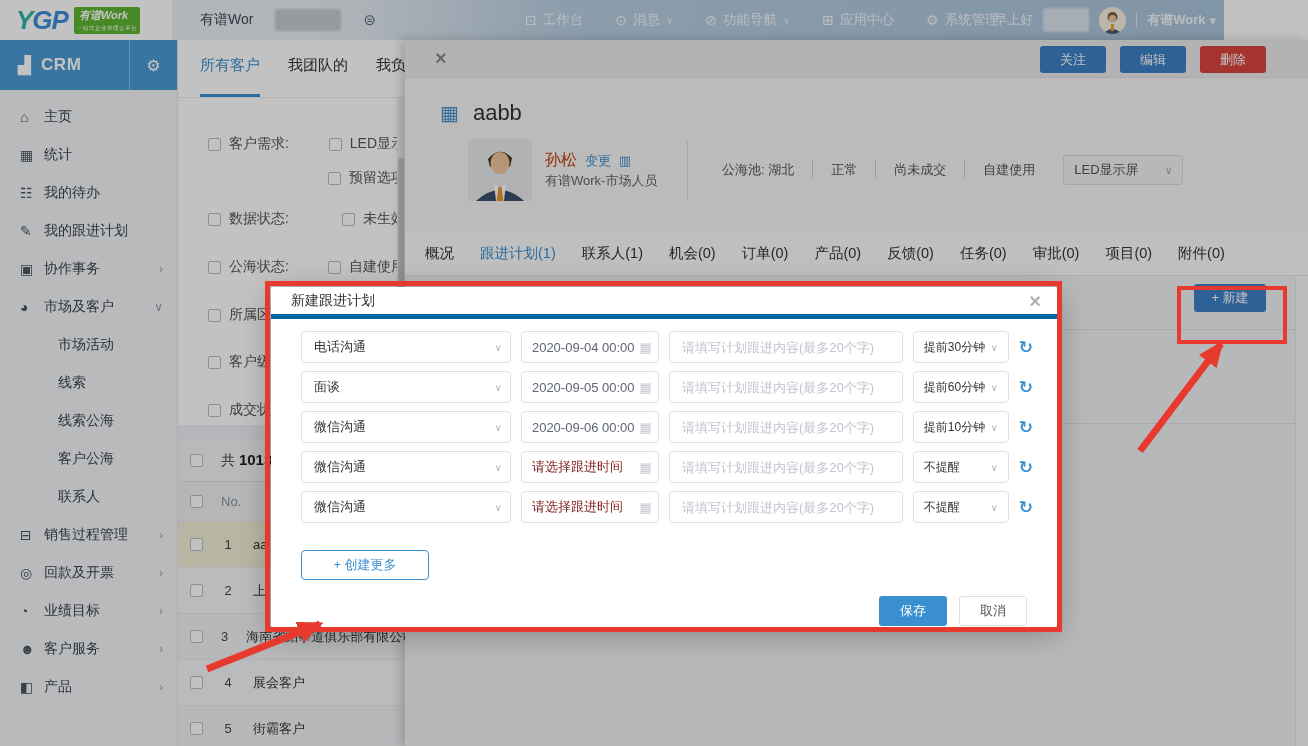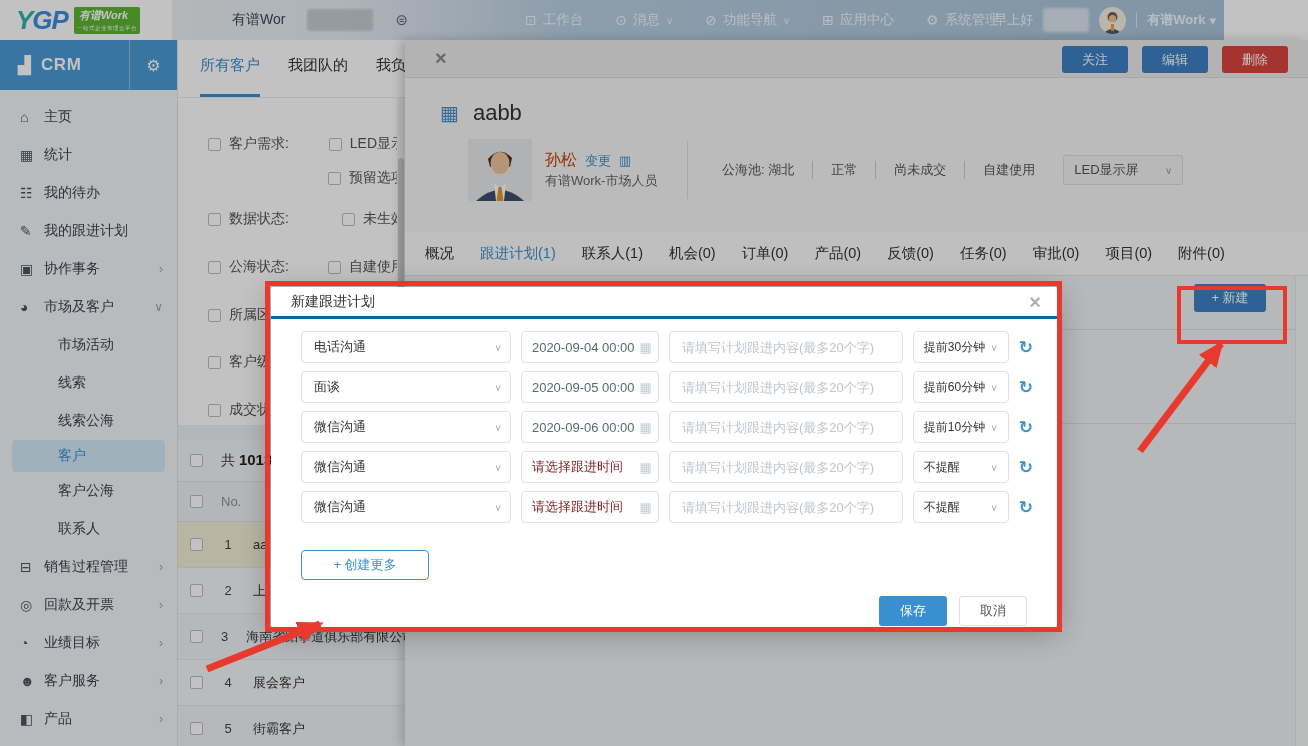--- a/index.html
+++ b/index.html
@@ -8,21 +8,21 @@
 
   
   .topbar { position:absolute; left:0; top:0; width:1224px; height:40px;
     background:linear-gradient(90deg,#f0f3f6 0%,#e7edf3 28%,#b9cfe2 46%,#a9c4da 100%); }
   .logo-wrap { position:absolute; left:0; top:0; width:172px; height:40px; background:#fff; display:flex; align-items:center; padding-left:16px; }
   .logo-ygp { font-size:26px; font-weight:bold; font-style:italic; letter-spacing:-1px; }
   .logo-ygp .l1{color:#2fb3a6;} .logo-ygp .l2{color:#3f8edc;} .logo-ygp .l3{color:#3f8edc;}
   .logo-badge { margin-left:6px; display:flex; flex-direction:column; }
   .logo-badge .b1 { background:#5cb531; color:#fff; font-style:italic; font-weight:bold; font-size:11px; padding:1px 5px; border-radius:2px 2px 0 0; white-space:nowrap; }
   .logo-badge .b2 { background:#5cb531; color:#fff; font-size:5.5px; padding:1px 3px 2px; border-radius:0 0 2px 2px; white-space:nowrap; letter-spacing:.5px; }
-  .ws { position:absolute; left:200px; top:0; height:40px; display:flex; align-items:center; gap:22px; color:#3c4856; font-size:14px;margin-left:32px; }
+  .ws { position:absolute; left:200px; top:0; height:40px; display:flex; align-items:center; gap:22px; color:#3c4856; font-size:14px; }
   .redact { background:#c6ccd3; border-radius:3px; filter:blur(1.2px); }
   .ws .redact { width:66px; height:22px; }
   .ws-switch { color:#5a6a7a; font-size:15px; }
   .tb-nav { position:absolute; left:525px; top:0; height:40px; display:flex; align-items:center; gap:32px; }
   .tb-item { display:flex; align-items:center; gap:6px; color:#f4f8fc; font-size:13.5px; cursor:pointer; }
   .tb-item .ic { font-size:14px; }
   .tb-item .cv { font-size:10px; opacity:.85; }
   .tb-user { position:absolute; right:8px; top:0; height:40px; display:flex; align-items:center; gap:10px; color:#f4f8fc; font-size:13px; }
   .tb-user .redact { width:46px; height:24px; background:rgba(255,255,255,.55); }
   .tb-avatar { width:27px; height:27px; border-radius:50%; background:#f6efe2; overflow:hidden; display:flex; align-items:flex-end; justify-content:center; }
@@ -62,21 +62,21 @@
   .t-row { height:46px; border-bottom:1px solid #e4e6e9; background:#f4f6f8; display:flex; align-items:center; gap:18px; padding-left:12px; font-size:13px; color:#333; }
   .t-row:nth-child(odd) { background:#eff2f5; }
   .t-row.hl { background:#f2eed6; }
   .t-no { width:14px; text-align:center; color:#444; }
   .t-nm { white-space:nowrap; }
 
   
   .detail { position:absolute; left:405px; top:40px; width:903px; height:706px; background:#f1f2f3; box-shadow:-4px 0 10px rgba(0,0,0,.18); }
   .d-strip { height:38px; background:#ececec; border-bottom:1px solid #dedede; position:relative; }
   .d-close { position:absolute; left:30px; top:7px; font-size:20px; color:#8a8a8a; font-weight:bold; cursor:pointer; }
-  .d-actions { position:absolute; right:20px; top:6px; display:flex; gap:14px; }
+  .d-actions { position:absolute; right:42px; top:6px; display:flex; gap:14px; }
   .d-btn { width:66px; height:27px; border:none; border-radius:3px; color:#fff; font-size:13px; cursor:pointer; font-family:inherit; }
   .d-btn.blue { background:#3d80c4; }
   .d-btn.red { background:#d9453f; }
   .d-header { height:154px; background:#f6f6f6; position:relative; }
   .d-title { display:flex; align-items:center; gap:14px; padding:22px 0 0 35px; }
   .d-title .ic { color:#4a90c8; font-size:20px; }
   .d-title .nm { font-size:22px; color:#333; }
   .d-info { display:flex; align-items:center; padding-left:63px; margin-top:13px; }
   .d-avatar { width:64px; height:62px; background:#e3e6ea; border-radius:3px; overflow:hidden; flex:0 0 64px; }
   .d-owner { margin-left:13px; width:142px; }
@@ -98,21 +98,21 @@
   .d-toolbar { height:54px; border-bottom:1px solid #dcdee0; position:relative; }
   .d-new { position:absolute; right:42px; top:8px; width:72px; height:28px; background:#3d80c4; color:#fff; border:none; border-radius:3px; font-size:13px; cursor:pointer; font-family:inherit; }
   .d-line2 { position:absolute; left:0; right:0; top:147px; border-bottom:1px solid #dcdee0; }
   .d-scroll { position:absolute; right:0; top:0; bottom:0; width:13px; background:#f6f7f8; border-left:1px solid #e5e6e8; }
 
   
   .dim { position:absolute; inset:0; background:rgba(0,0,0,.24); z-index:50; }
 
   
   .modal { position:absolute; left:271px; top:287px; width:786px; height:340px; background:#fff; z-index:60; border-radius:2px; box-shadow:0 6px 30px rgba(0,0,0,.3); }
-  .m-head { height:32px; border-bottom:3px solid #0369a1; display:flex; align-items:center; justify-content:space-between; padding:0 16px 0 20px; }
+  .m-head { height:32px; border-bottom:5px solid #0369a1; display:flex; align-items:center; justify-content:space-between; padding:0 16px 0 20px; }
   .m-title { font-size:14px; color:#333; }
   .m-close { font-size:20px; color:#b0b0b0; cursor:pointer; font-weight:bold; line-height:1; }
   .m-body { padding:12px 24px 0 30px; }
   .m-row { display:flex; align-items:center; gap:10px; height:32px; margin-bottom:8px; }
   .fld { border:1px solid #dcdfe6; border-radius:4px; height:32px; display:flex; align-items:center; background:#fff; }
   .msel { width:210px; justify-content:space-between; padding:0 8px 0 12px; font-size:13px; color:#333; cursor:pointer; }
   .msel .cv, .rsel .cv { color:#b0b4bb; font-size:10px; }
   .mdate { width:138px; justify-content:space-between; padding:0 6px 0 10px; font-size:13px; cursor:pointer; }
   .mdate .tx { color:#5f6670; }
   .mdate.ph .tx { color:#7f1d1d; }
@@ -226,23 +226,20 @@
       </div>
     <div class="sb-item sub">
         <span>市场活动</span>
       </div>
     <div class="sb-item sub">
         <span>线索</span>
       </div>
     <div class="sb-item sub">
         <span>线索公海</span>
       </div>
-    <div class="sb-item sel">
-        <span>客户</span>
-      </div>
     <div class="sb-item sub">
         <span>客户公海</span>
       </div>
     <div class="sb-item sub">
         <span>联系人</span>
       </div>
     <div class="sb-item">
         <span class="ic">⊟</span>
         <span>销售过程管理</span>
         <span class="cv">›</span>

